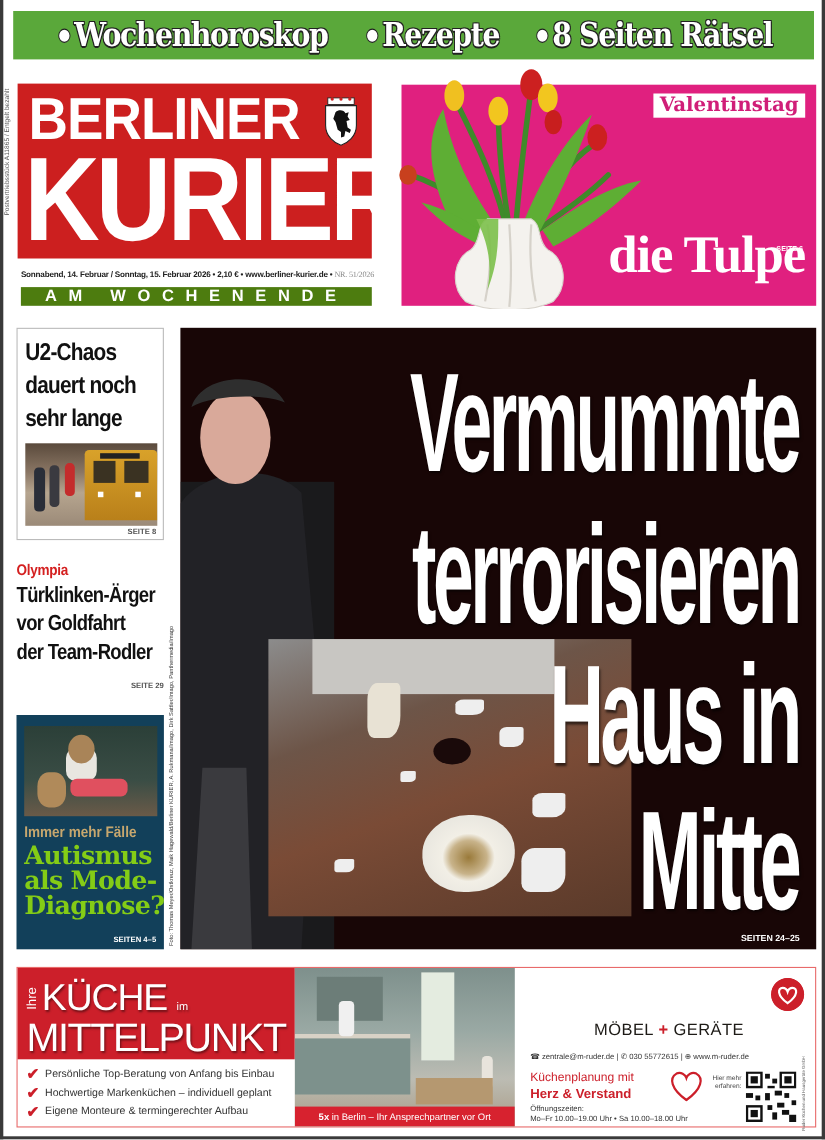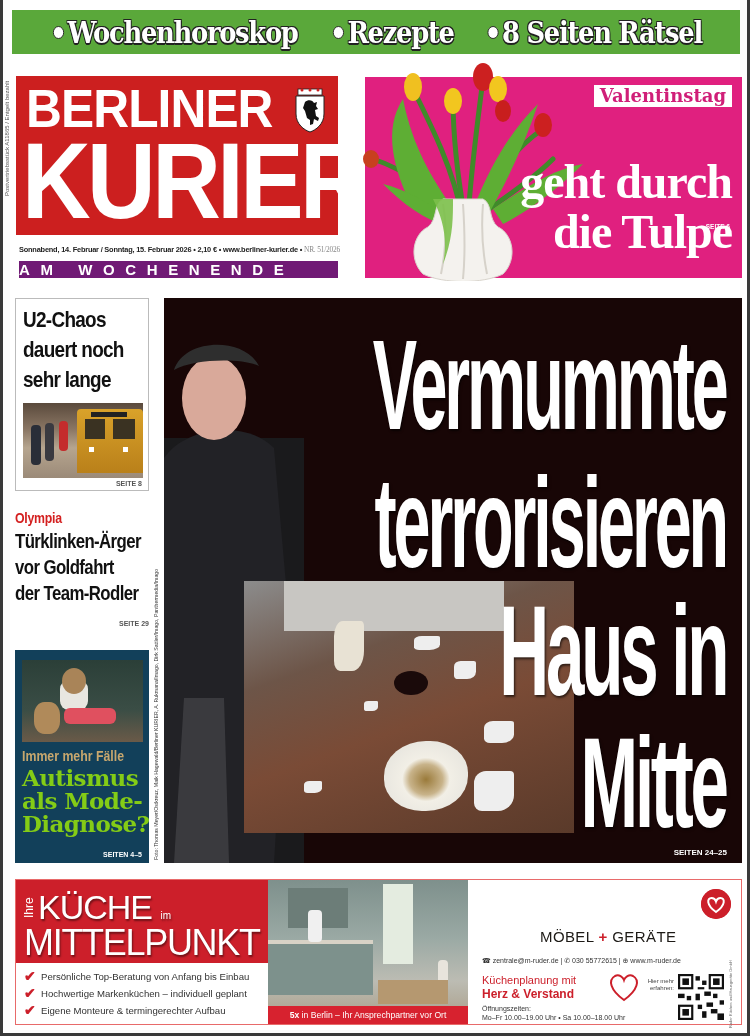--- a/index.html
+++ b/index.html
@@ -16,21 +16,21 @@
   .legal span { position: absolute; left: 0; top: 120px; transform-origin: 0 0; transform: rotate(-90deg); font-size: 6px; color: #555; white-space: nowrap; width: 120px; }
 
   
   .mast { position: absolute; left: 16px; top: 76px; width: 322px; height: 159px; background: #cc1f1f; }
   .mast .l1 { position: absolute; left: 10px; top: 6px; color: #fff; font-family: "Liberation Sans", sans-serif; font-weight: bold; font-size: 54px; line-height: 52px; letter-spacing: -1px; transform: scaleX(0.92); transform-origin: left top; }
   .mast .l2 { position: absolute; left: 6px; top: 55px; color: #fff; font-family: "Liberation Sans", sans-serif; font-weight: bold; font-size: 108px; line-height: 100px; letter-spacing: -4px; transform: scaleX(0.88); transform-origin: left top; }
   .crest { position: absolute; left: 276px; top: 10px; width: 36px; height: 48px; }
 
   .dateline { position: absolute; left: 19px; top: 245px; width: 320px; font-size: 7.4px; font-weight: bold; color: #222; white-space: nowrap; letter-spacing: -0.2px; }
   .dateline .nr { font-family: "Liberation Serif", serif; font-weight: normal; color: #888; }
-  .weekend { position: absolute; left: 19px; top: 261px; width: 319px; height: 17px; background: #701a75; color: #fff; font-weight: bold; font-size: 15px; letter-spacing: 10.6px; text-align: left; line-height: 17px; }
+  .weekend { position: absolute; left: 19px; top: 261px; width: 319px; height: 17px; background: #4d7c0f; color: #fff; font-weight: bold; font-size: 15px; letter-spacing: 10.6px; text-align: center; line-height: 17px; }
 
   
   .val { position: absolute; left: 365px; top: 77px; width: 377px; height: 201px; background: #e0207f; overflow: visible; }
   .val .kicker { position: absolute; right: 10px; top: 8px; background: #fff; color: #d01e78; font-family: "DejaVu Serif", serif; font-weight: bold; font-size: 18px; padding: 0 6px; height: 22px; line-height: 22px; }
   .val .h1 { position: absolute; right: 10px; top: 30px; color: #fff; font-family: "Liberation Serif", serif; font-weight: bold; font-size: 48px; line-height: 50px; text-align: right; }
   .val .h2 { position: absolute; right: 10px; top: 80px; color: #fff; font-family: "Liberation Serif", serif; font-weight: bold; font-size: 48px; line-height: 50px; text-align: right; letter-spacing: -1px; white-space: nowrap; }
   .val .h3 { position: absolute; right: 10px; top: 130px; color: #fff; font-family: "Liberation Serif", serif; font-weight: bold; font-size: 48px; line-height: 50px; text-align: right; letter-spacing: -1px; white-space: nowrap; }
   .val .page { position: absolute; right: 12px; top: 146px; color: #fff; font-size: 6.5px; font-weight: bold; }
   .tulips { position: absolute; left: -12px; top: -18px; width: 230px; height: 222px; }
 
@@ -161,21 +161,20 @@
     <ellipse cx="145" cy="30" rx="9" ry="13" fill="#f2c61f"></ellipse>
     <ellipse cx="100" cy="42" rx="9" ry="13" fill="#f2c61f"></ellipse>
     <ellipse cx="150" cy="52" rx="8" ry="11" fill="#c81e1e"></ellipse>
     <ellipse cx="190" cy="66" rx="9" ry="12" fill="#cc2020"></ellipse>
     <ellipse cx="18" cy="100" rx="8" ry="9" fill="#c8401e"></ellipse>
     <path d="M75 168 C60 175 55 200 70 215 C90 225 130 225 150 215 C165 200 160 175 145 168 C135 160 140 145 130 140 L90 140 C80 145 85 160 75 168 z" fill="#f4f2ee" stroke="#d8d4cc" stroke-width="1"></path>
     <path d="M90 145 C95 170 92 195 88 215 M110 145 C112 175 112 200 110 220 M130 145 C128 170 130 195 134 215" stroke="#d6d2ca" stroke-width="2" fill="none"></path>
     <path d="M80 140 C90 160 95 180 90 205 C100 180 100 160 100 140 z" fill="#7cc04a" opacity="0.9"></path>
   </svg>
   <div class="kicker">Valentinstag</div>
-  <div class="h2">geht durch</div>
   <div class="h3">die Tulpe</div>
   <div class="page">SEITE 6</div>
 </div>
 
 <div class="u2">
   <div class="h">
     <div>U2-Chaos</div>
     <div>dauert noch</div>
     <div>sehr lange</div>
   </div>

